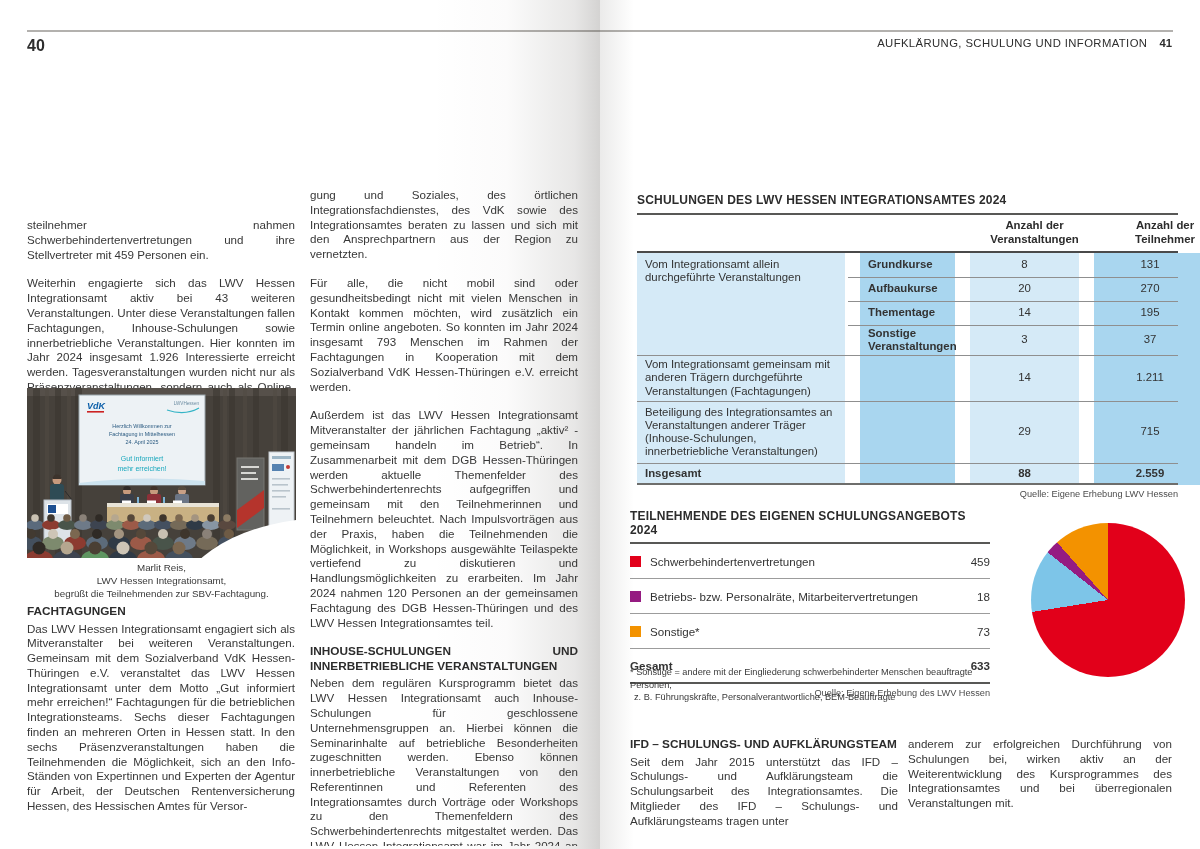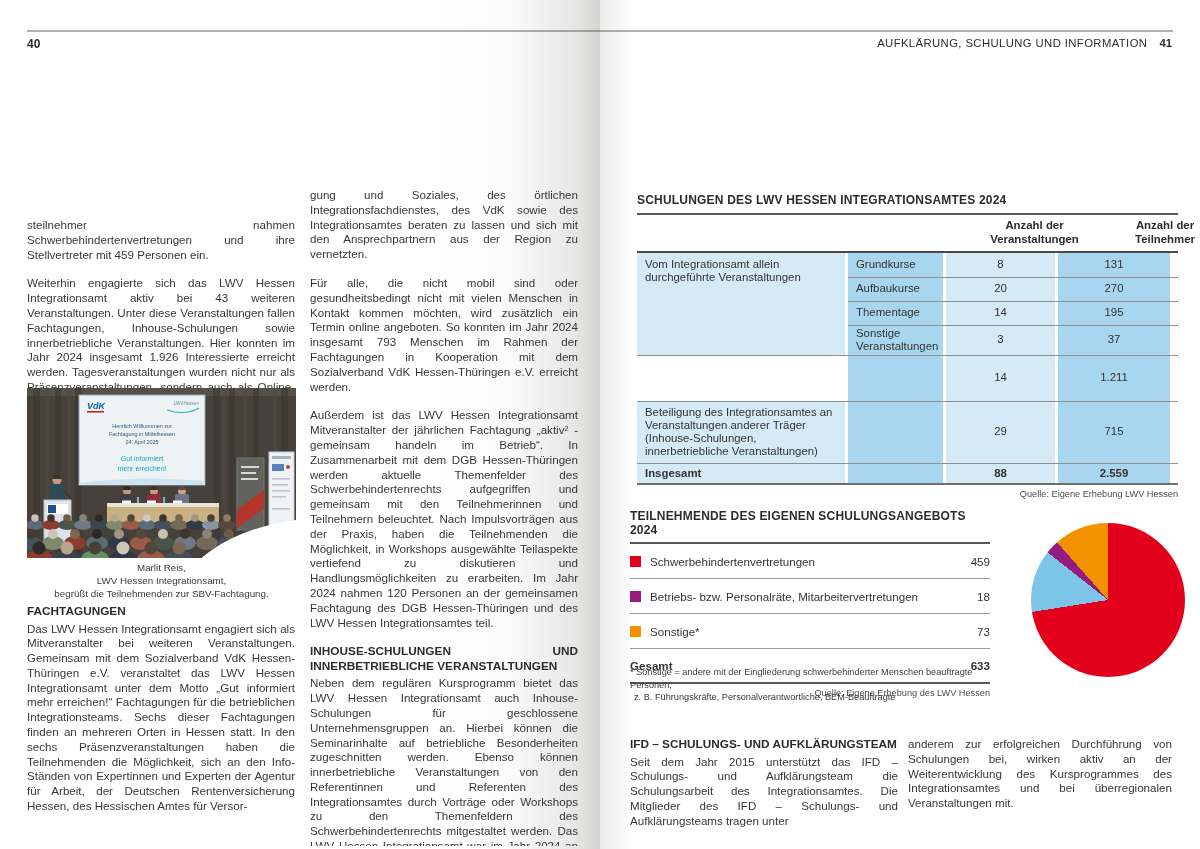--- a/index.html
+++ b/index.html
@@ -2,21 +2,21 @@
 <html lang="de"><head>
 <meta charset="utf-8">
 <style>
   * { margin:0; padding:0; box-sizing:border-box; }
   body { background:#888; font-family:"Liberation Sans", sans-serif; }
   .spread { position:relative; width:1200px; height:849px; background:#ffffff; overflow:hidden;
             color:#373737; }
 
   
   .top-rule { position:absolute; left:27px; top:30px; width:1146px; height:2px; background:#b3b1ae; }
-  .pagenum { position:absolute; top:37px; font-size:12px; font-weight:bold; color:#2e2e2e; }
+  .pagenum { position:absolute; top:37px; font-size:16px; font-weight:bold; color:#2e2e2e; }
   .pagenum.left { left:27px; }
   .running-head { position:absolute; top:37px; right:28px; font-size:11.3px; color:#2e2e2e;
                   letter-spacing:.4px; }
   .running-head .rh-num { font-weight:bold; margin-left:12px; letter-spacing:0; }
 
   .gutter-left { position:absolute; left:430px; top:0; width:170px; height:849px; pointer-events:none; z-index:40;
       background:linear-gradient(to right, rgba(60,55,50,0) 0%, rgba(60,55,50,0.02) 45%, rgba(60,55,50,0.12) 85%, rgba(60,55,50,0.22) 100%); }
   .gutter-right { position:absolute; left:600px; top:0; width:34px; height:849px; pointer-events:none; z-index:40;
       background:linear-gradient(to right, rgba(60,55,50,0.10), rgba(60,55,50,0)); }
 
@@ -37,27 +37,27 @@
   .photo-caption { position:absolute; left:27px; top:561px; width:269px; text-align:center;
                    font-size:9.8px; line-height:13px; color:#3a3a3a; z-index:5; }
 
   
   .rp-table { position:absolute; left:637px; top:193px; width:541px; }
   .t-title { font-size:12px; font-weight:bold; color:#2c2c2c; letter-spacing:.2px;
              padding-bottom:6px; border-bottom:2px solid #585856; }
   .t-head { display:grid; grid-template-columns:208px 95px 109px 112px; column-gap:20px;
             align-items:end; padding:4px 0 5px 0; min-height:34px; }
   .t-head .th { font-size:11.4px; font-weight:bold; text-align:center; line-height:13.5px; color:#2c2c2c; }
-  .t-body { position:relative; display:grid; grid-template-columns:208px 95px 109px 112px; column-gap:3px;
+  .t-body { position:relative; display:grid; grid-template-columns:208px 95px 109px 112px; column-gap:15px;
             grid-template-rows:24px 24px 24px 30px 46px 62px 22px; border-top:2px solid #4a4a4a; }
   .cell { font-size:11.4px; line-height:13.2px; display:flex; align-items:center; color:#333; }
   .cell.light { background:#d5eaf7; }
   .cell.mid   { background:#a9d6ef; }
   .cell.lbl   { padding:4px 8px; }
-  .cell.sub   { padding:2px 8px; }
+  .cell.sub   { padding:2px 8px;font-weight:bold; }
   .cell.val   { justify-content:center; }
   .cell.top   { align-items:flex-start; padding-top:5px; }
   .cell.b     { font-weight:bold; }
   .rl { position:absolute; left:0; right:0; height:1px; background:#8f8f8f; z-index:2; }
   .rl.sub { left:211px; }
   .rl.bot { height:2px; background:#6e6e6c; }
   .source { font-size:9.2px; color:#4c4c4c; text-align:right; margin-top:4px; }
 
   
   .legend { position:absolute; left:630px; top:509px; width:360px; }
@@ -289,20 +289,21 @@
       <div class="cell mid val" style="grid-row:2;grid-column:4">270</div>
 
       <div class="cell mid sub" style="grid-row:3;grid-column:2">Thementage</div>
       <div class="cell light val" style="grid-row:3;grid-column:3">14</div>
       <div class="cell mid val" style="grid-row:3;grid-column:4">195</div>
 
       <div class="cell mid sub" style="grid-row:4;grid-column:2">Sonstige Veranstaltungen</div>
       <div class="cell light val" style="grid-row:4;grid-column:3">3</div>
       <div class="cell mid val" style="grid-row:4;grid-column:4">37</div>
 
+      <div class="cell light lbl" style="grid-row:5;grid-column:1">Vom Integrationsamt gemeinsam mit anderen Trägern durchgeführte Veranstaltungen (Fachtagungen)</div>
       <div class="cell mid" style="grid-row:5;grid-column:2"></div>
       <div class="cell light val" style="grid-row:5;grid-column:3">14</div>
       <div class="cell mid val" style="grid-row:5;grid-column:4">1.211</div>
 
       <div class="cell light lbl" style="grid-row:6;grid-column:1">Beteiligung des Integrationsamtes an Veranstaltungen anderer Träger (Inhouse-Schulungen, innerbetriebliche Veranstaltungen)</div>
       <div class="cell mid" style="grid-row:6;grid-column:2"></div>
       <div class="cell light val" style="grid-row:6;grid-column:3">29</div>
       <div class="cell mid val" style="grid-row:6;grid-column:4">715</div>
 
       <div class="cell light lbl b" style="grid-row:7;grid-column:1">Insgesamt</div>

